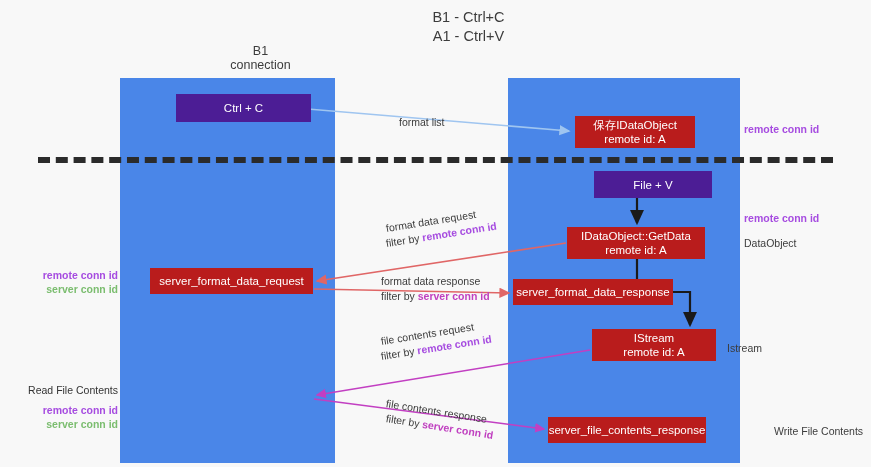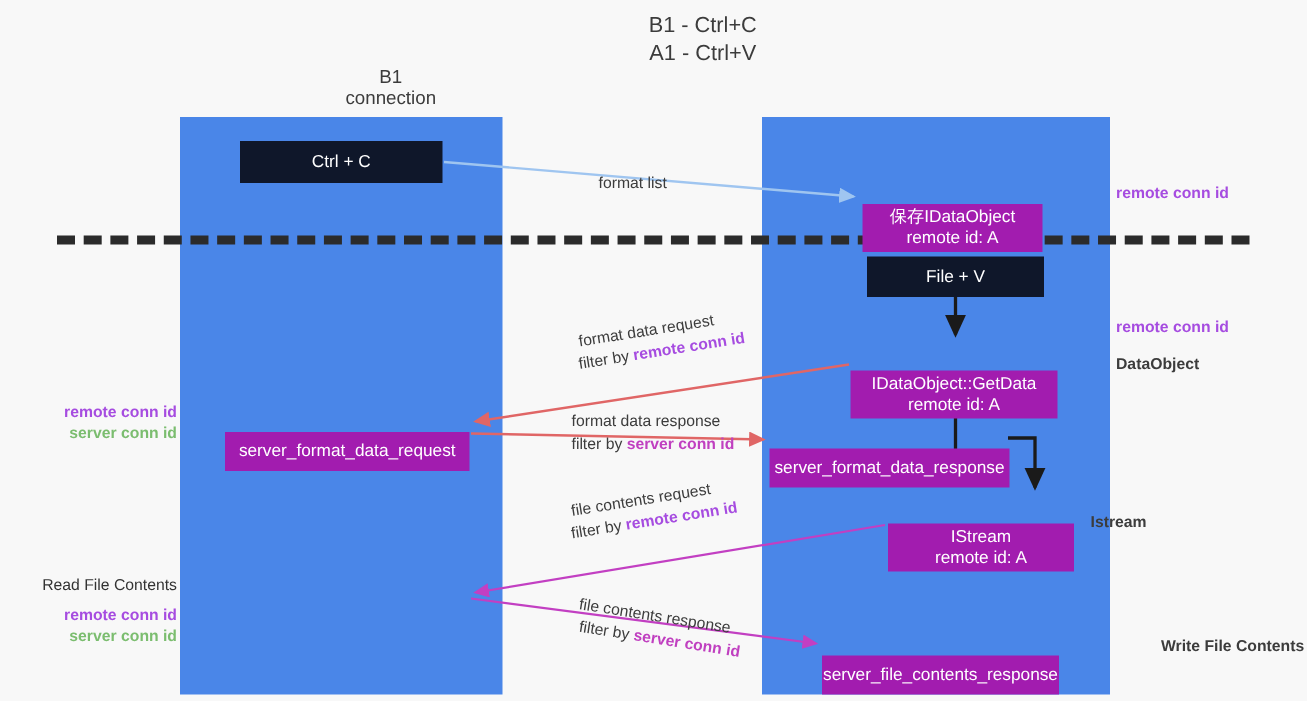--- a/index.html
+++ b/index.html
@@ -32,22 +32,22 @@
   
   .node{
     position:absolute;
     display:flex;flex-direction:column;
     align-items:center;justify-content:center;
     color:#ffffff;font-size:11.5px;line-height:14px;
     text-align:center;
     box-sizing:border-box;
     z-index:5;
   }
-  .green{background:#0f172a;}
-  .orange{background:#a21caf;margin-top:20px;}
+  .green{background:#4c1d95;margin-left:16px;}
+  .orange{background:#b91c1c;}
   .node .l2{font-size:11.5px;}
 
   #node-ctrl-c{left:160px;top:94px;width:135px;height:28px;}
   #node-save-idataobject{left:575px;top:116px;width:120px;height:32px;}
   #node-ctrl-v{left:578px;top:171px;width:118px;height:27px;}
   #node-getdata{left:567px;top:227px;width:138px;height:32px;}
   #node-format-req{left:150px;top:268px;width:163px;height:26px;}
   #node-format-resp{left:513px;top:279px;width:160px;height:26px;}
   #node-istream{left:592px;top:329px;width:124px;height:32px;}
   #node-file-req{left:150px;top:384px;width:163px;height:26px;}
@@ -64,21 +64,21 @@
   .rot-dn{transform:rotate(9deg);transform-origin:left center;}
 
   #lbl-format-list{left:399px;top:115px;}
   #lbl-format-data-request{left:386px;top:221px;}
   #lbl-format-data-response{left:381px;top:274px;}
   #lbl-file-contents-request{left:381px;top:334px;}
   #lbl-file-contents-response{left:386px;top:396px;}
 
   
   .side{position:absolute;font-size:10.5px;line-height:14px;white-space:nowrap;}
-  .side.plain{color:#3c3c3c;font-weight:bold;}
+  .side.plain{color:#3c3c3c;}
   .purple{color:#a64ce0;font-weight:bold;}
   .green-t{color:#7bbd6f;font-weight:bold;}
 
   #side-right-1{left:744px;top:122px;}
   #side-right-2{left:744px;top:211px;}
   #side-right-3{left:744px;top:236px;}
   #side-right-4{left:727px;top:341px;}
   #side-right-5{left:774px;top:424px;text-align:center;}
 
   #side-left-1{left:20px;top:268px;text-align:right;width:98px;}

